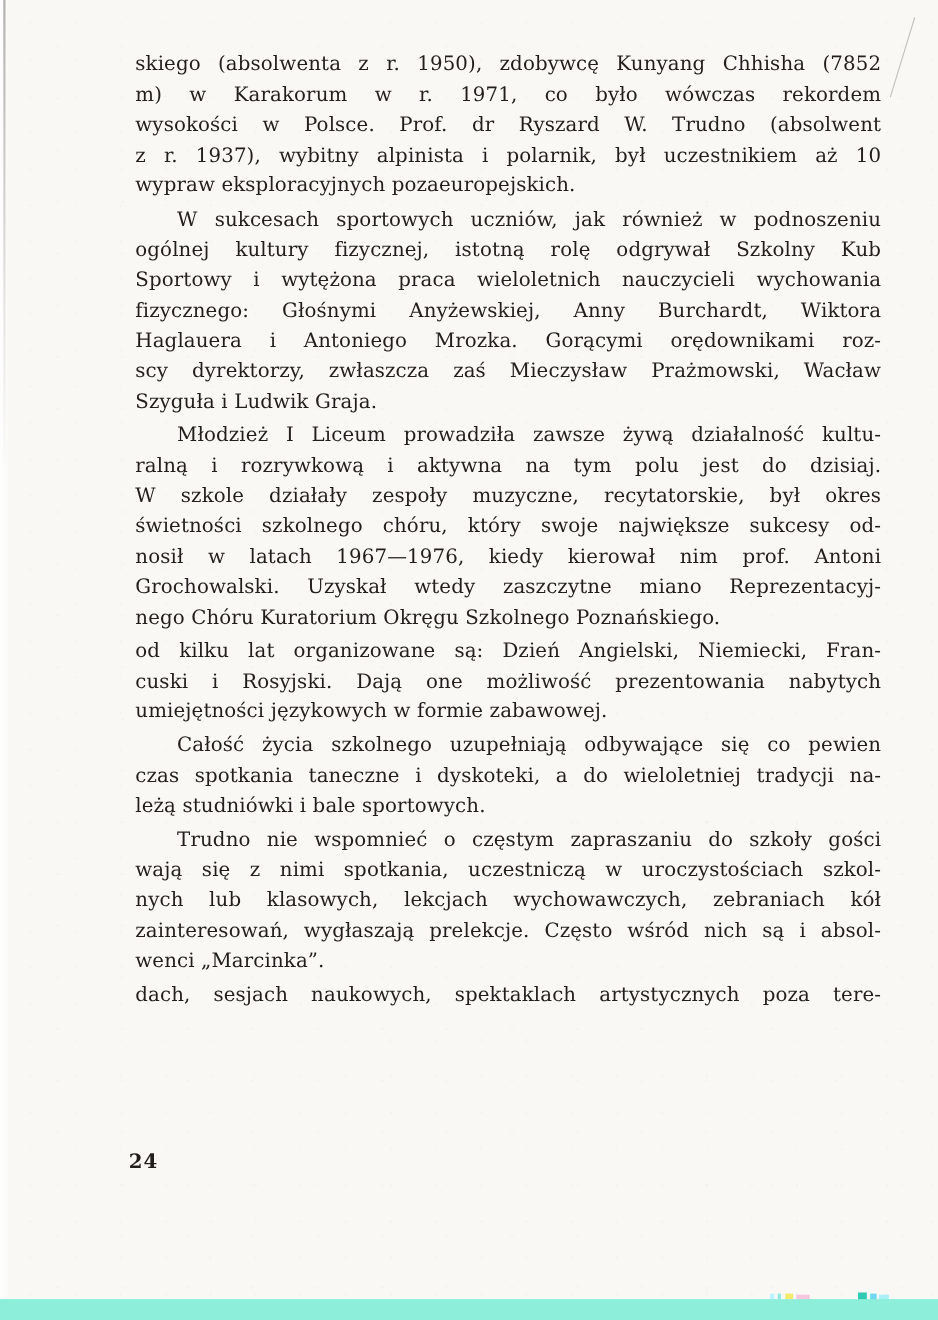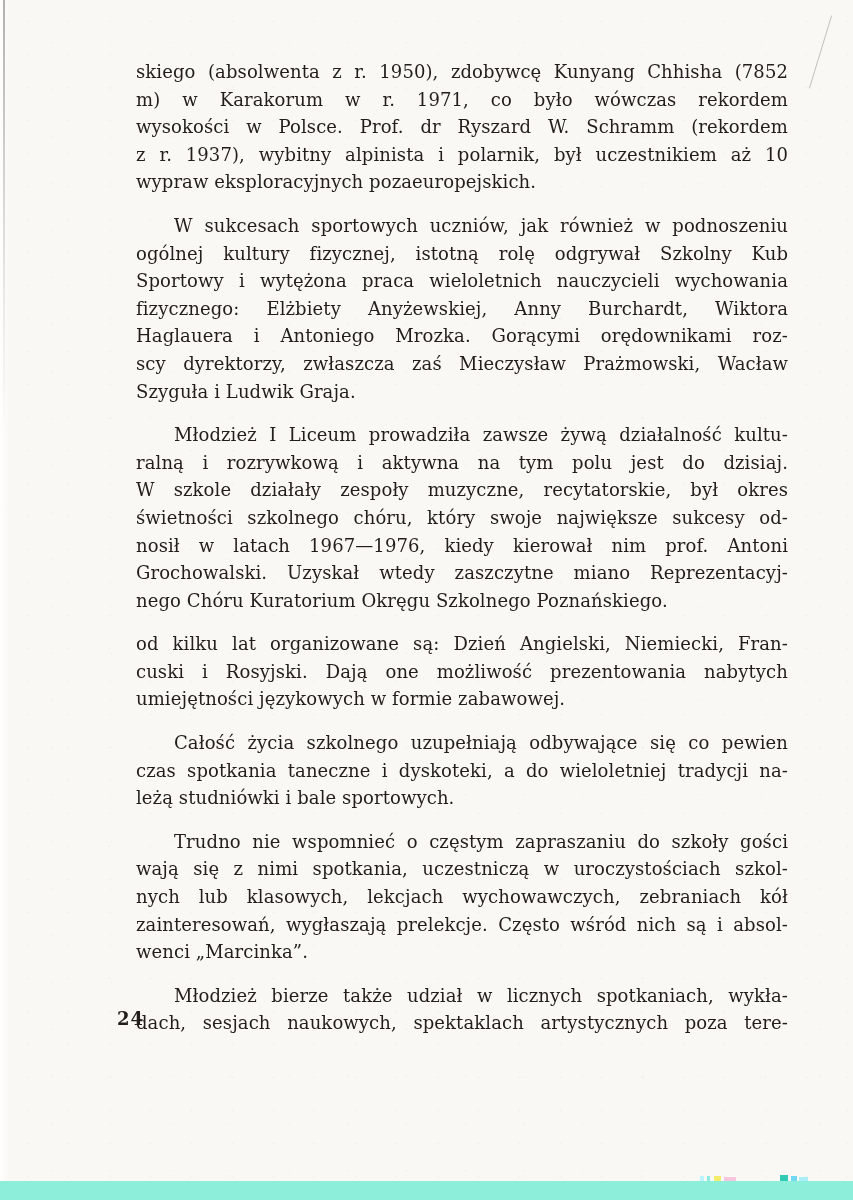--- a/index.html
+++ b/index.html
@@ -17,26 +17,26 @@
   .edge-shade{position:absolute;left:0;top:0;bottom:0;width:9px;background:linear-gradient(to right,#fefefe,rgba(254,254,254,0));}
   .edge-line{position:absolute;left:3px;top:0;width:2px;height:430px;
     background:linear-gradient(to bottom,rgba(70,65,60,0.40),rgba(110,105,100,0.15) 65%,rgba(110,105,100,0));}
   .scratch{position:absolute;left:820px;top:14px;width:1px;height:76px;
     background:rgba(150,147,142,0.55);transform:rotate(17deg);}
   .textblock{
     position:absolute;left:120px;top:42px;width:684px;
     font-size:18px;line-height:27.6px;color:#211e1b;
     letter-spacing:0.1px;
   }
-  .para{margin:16px;padding:0;}
+  .para{margin:3px;padding:0;}
   .line{text-align:justify;text-align-last:justify;white-space:nowrap;}
   .line.end{text-align-last:left;}
   .line.ind{text-indent:38px;}
   .pagenum{
-    position:absolute;left:117px;top:1008px;
+    position:absolute;left:117px;top:1046px;
     font-size:18px;font-weight:bold;color:#211e1b;letter-spacing:1px;
   }
   .teal-bar{position:absolute;left:0;right:0;bottom:0;height:19px;}
   .glitch{position:absolute;display:block;}
   .g1{left:700px;top:1176px;width:4px;height:5px;}
   .g2{left:707px;top:1176px;width:3px;height:5px;}
   .g3{left:714px;top:1176px;width:7px;height:5px;}
   .g4{left:724px;top:1177px;width:12px;height:4px;}
   .g5{left:780px;top:1175px;width:8px;height:7px;}
   .g6{left:791px;top:1176px;width:6px;height:6px;}
@@ -49,30 +49,30 @@
 
   <div class="edge-shade"></div>
   <div class="edge-line"></div>
   <div class="scratch"></div>
 
   <div class="textblock">
 
     <div class="para">
       <div class="line">skiego (absolwenta z r. 1950), zdobywcę Kunyang Chhisha (7852</div>
       <div class="line">m) w Karakorum w r. 1971, co było wówczas rekordem</div>
-      <div class="line">wysokości w Polsce. Prof. dr Ryszard W. Schramm (rekordem</div>
+      <div class="line">wysokości w Polsce. Prof. dr Ryszard W. Trudno (absolwent</div>
       <div class="line">z r. 1937), wybitny alpinista i polarnik, był uczestnikiem aż 10</div>
       <div class="line end">wypraw eksploracyjnych pozaeuropejskich.</div>
     </div>
 
     <div class="para">
       <div class="line ind">W sukcesach sportowych uczniów, jak również w podnoszeniu</div>
       <div class="line">ogólnej kultury fizycznej, istotną rolę odgrywał Szkolny Kub</div>
       <div class="line">Sportowy i wytężona praca wieloletnich nauczycieli wychowania</div>
-      <div class="line">fizycznego: Elżbiety Anyżewskiej, Anny Burchardt, Wiktora</div>
+      <div class="line">fizycznego: Głośnymi Anyżewskiej, Anny Burchardt, Wiktora</div>
       <div class="line">Haglauera i Antoniego Mrozka. Gorącymi orędownikami roz-</div>
       <div class="line">scy dyrektorzy, zwłaszcza zaś Mieczysław Prażmowski, Wacław</div>
       <div class="line end">Szyguła i Ludwik Graja.</div>
     </div>
 
     <div class="para">
       <div class="line ind">Młodzież I Liceum prowadziła zawsze żywą działalność kultu-</div>
       <div class="line">ralną i rozrywkową i aktywna na tym polu jest do dzisiaj.</div>
       <div class="line">W szkole działały zespoły muzyczne, recytatorskie, był okres</div>
       <div class="line">świetności szkolnego chóru, który swoje największe sukcesy od-</div>
@@ -95,21 +95,20 @@
 
     <div class="para">
       <div class="line ind">Trudno nie wspomnieć o częstym zapraszaniu do szkoły gości</div>
       <div class="line">wają się z nimi spotkania, uczestniczą w uroczystościach szkol-</div>
       <div class="line">nych lub klasowych, lekcjach wychowawczych, zebraniach kół</div>
       <div class="line">zainteresowań, wygłaszają prelekcje. Często wśród nich są i absol-</div>
       <div class="line end">wenci „Marcinka”.</div>
     </div>
 
     <div class="para">
-      <div class="line ind">Młodzież bierze także udział w licznych spotkaniach, wykła-</div>
       <div class="line">dach, sesjach naukowych, spektaklach artystycznych poza tere-</div>
     </div>
 
   </div>
 
   <div class="pagenum">24</div>
 
   <span class="glitch g1" style="background: rgb(189, 242, 255);"></span>
   <span class="glitch g2" style="background: rgb(143, 234, 226);"></span>
   <span class="glitch g3" style="background: rgb(242, 236, 106);"></span>

